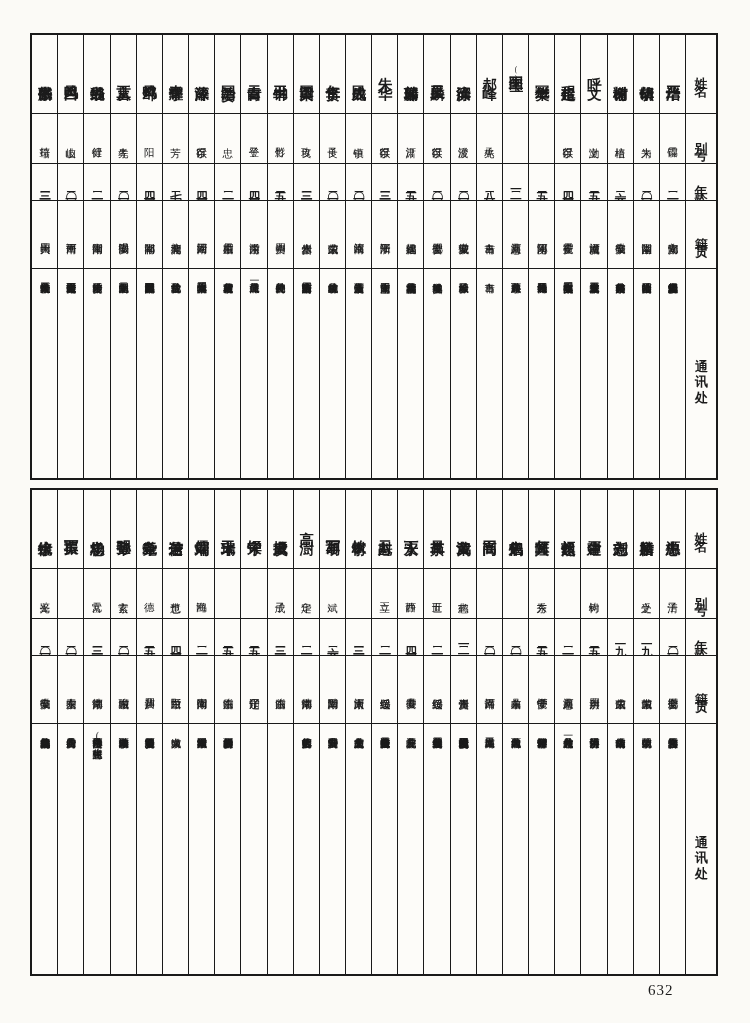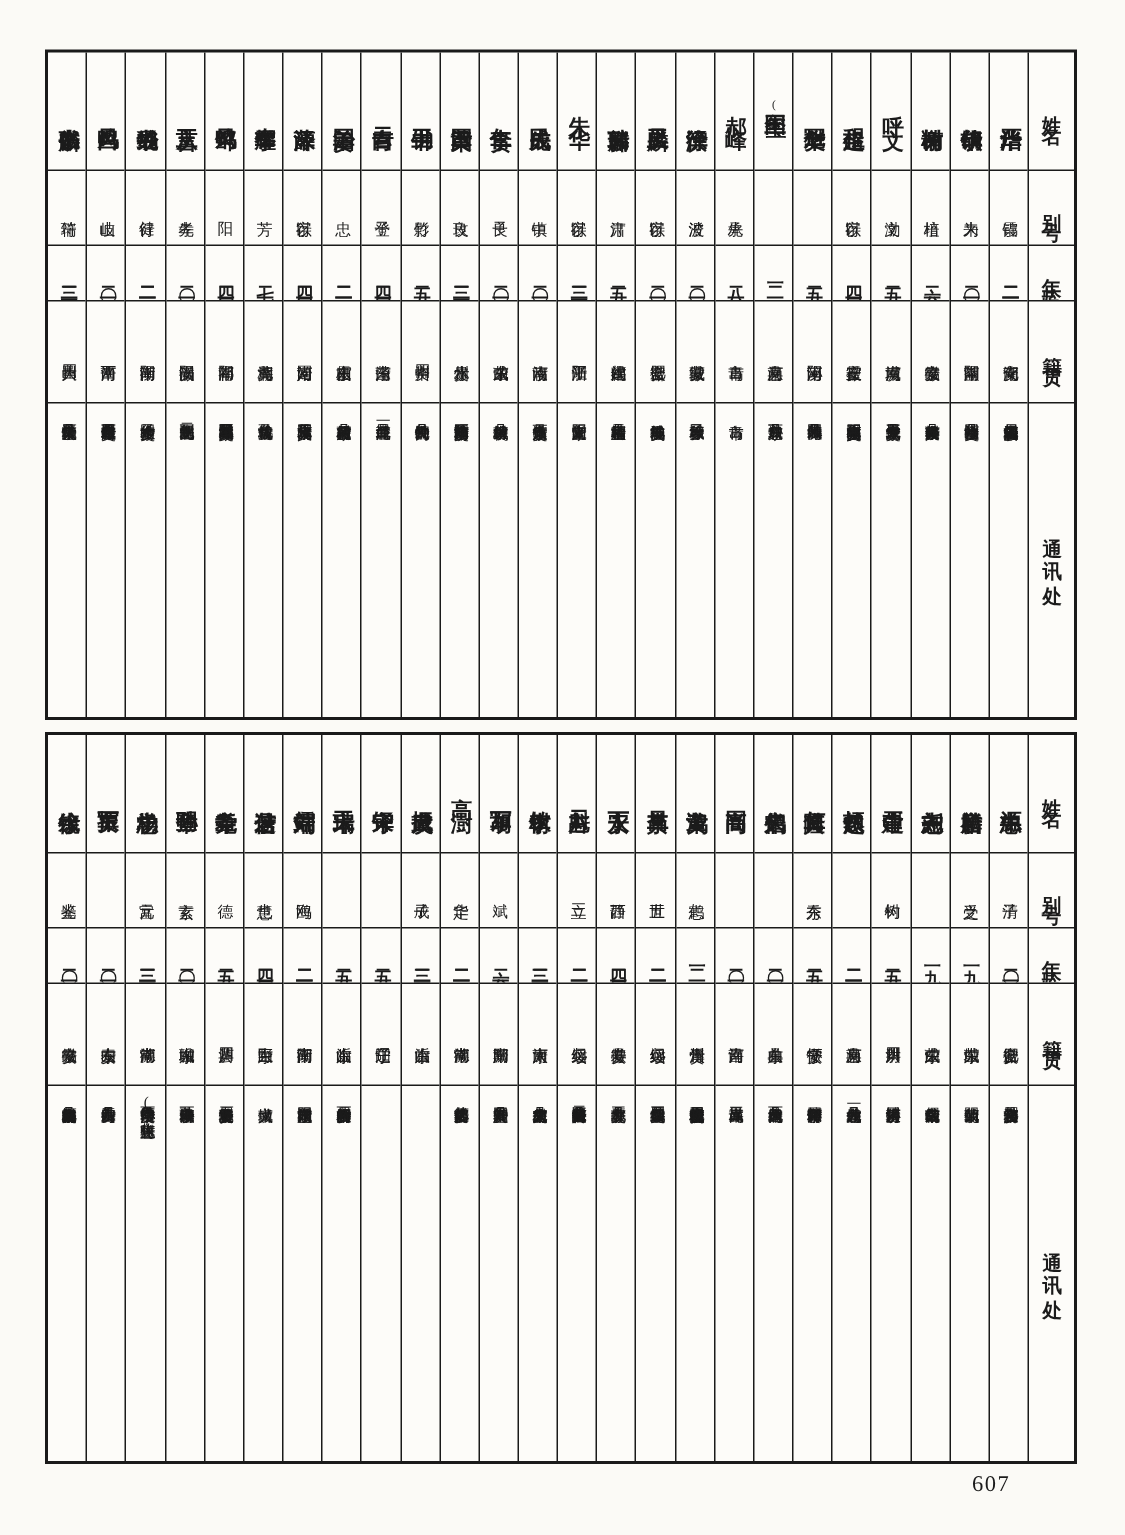--- a/index.html
+++ b/index.html
@@ -530,14 +530,14 @@
           <div class="cell c-name">
             <span>徐水镜</span>
           </div>
           <div class="cell c-alias">鉴光</div>
           <div class="cell c-age">二〇</div>
           <div class="cell c-origin">安徽临泉</div>
           <div class="cell c-addr">临泉县杨桥集北门内德康祥对门交</div>
         </div>
       </div>
   </div>
-  <div class="page-number">607</div>
+  <div class="page-number">632</div>
 </div>
 
 </body></html>

